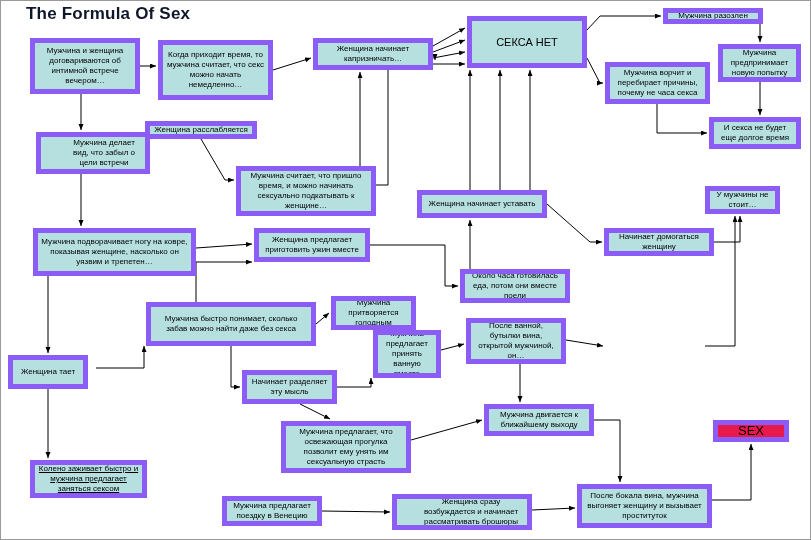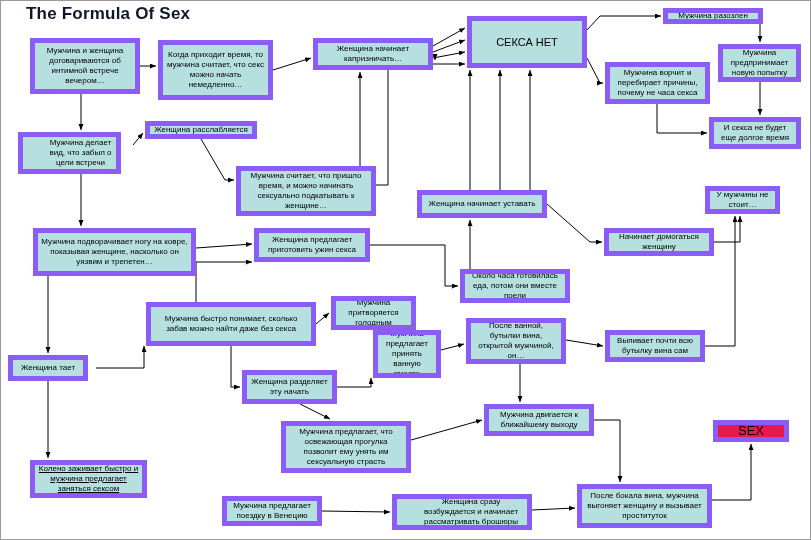--- a/index.html
+++ b/index.html
@@ -161,36 +161,35 @@
   </svg>
 
   <div class="node" style="left:30px;  top:38px;  width:110px; height:56px;">Мужчина и женщина договариваются об интимной встрече вечером…</div>
   <div class="node" style="left:158px; top:40px;  width:115px; height:60px;">Когда приходит время, то мужчина считает, что секс можно начать немедленно…</div>
   <div class="node" style="left:313px; top:38px;  width:120px; height:32px;">Женщина начинает капризничать…</div>
   <div class="node" style="left:467px; top:16px;  width:120px; height:52px; font-size:11px;">СЕКСА НЕТ</div>
   <div class="node" style="left:663px; top:8px;   width:100px; height:16px;">Мужчина разозлен</div>
   <div class="node" style="left:605px; top:62px;  width:105px; height:42px;">Мужчина ворчит и перебирает причины, почему не часа секса</div>
   <div class="node" style="left:718px; top:44px;  width:83px;  height:38px;">Мужчина предпринимает новую попытку</div>
   <div class="node" style="left:709px; top:117px; width:92px;  height:32px;">И секса не будет еще долгое время</div>
-  <div class="node" style="left:18px;  top:132px; width:103px; height:42px;padding-left:24px;">Мужчина делает вид, что забыл о цели встречи</div>
+  <div class="node" style="left:36px;  top:132px; width:114px; height:42px;padding-left:24px;">Мужчина делает вид, что забыл о цели встречи</div>
   <div class="node" style="left:145px; top:121px; width:112px; height:18px;">Женщина расслабляется</div>
   <div class="node" style="left:236px; top:166px; width:140px; height:50px;">Мужчина считает, что пришло время, и можно начинать сексуально подкатывать к женщине…</div>
   <div class="node" style="left:417px; top:190px; width:130px; height:28px;">Женщина начинает уставать</div>
   <div class="node" style="left:705px; top:186px; width:75px;  height:28px;">У мужчины не стоит…</div>
   <div class="node" style="left:33px;  top:228px; width:163px; height:48px;">Мужчина подворачивает ногу на ковре, показывая женщине, насколько он уязвим и трепетен…</div>
-  <div class="node" style="left:254px; top:228px; width:116px; height:34px;">Женщина предлагает приготовить ужин секса</div>
+  <div class="node" style="left:254px; top:228px; width:116px; height:34px;">Женщина предлагает приготовить ужин вместе</div>
   <div class="node" style="left:604px; top:228px; width:110px; height:28px;">Начинает домогаться женщину</div>
   <div class="node" style="left:460px; top:269px; width:110px; height:34px;">Около часа готовилась еда, потом они вместе поели</div>
   <div class="node" style="left:146px; top:302px; width:170px; height:44px;">Мужчина быстро понимает, сколько забав можно найти даже без секса</div>
   <div class="node" style="left:331px; top:296px; width:85px;  height:34px;">Мужчина притворяется голодным</div>
   <div class="node" style="left:373px; top:330px; width:68px;  height:48px;">Мужчина предлагает принять ванную вместе</div>
   <div class="node" style="left:466px; top:318px; width:100px; height:46px;">После ванной, бутылки вина, открытой мужчиной, он…</div>
-  <div class="node" style="left:605px; top:330px; width:100px; height:32px;">Выпивает почти всю бутылку вина сам</div>
-  <div class="node" style="left:8px;   top:355px; width:80px;  height:26px;">Женщина тает</div>
-  <div class="node" style="left:242px; top:370px; width:95px;  height:34px;">Женщина разделяет эту начать</div>
+  <div class="node" style="left:8px;   top:355px; width:80px;  height:34px;">Женщина тает</div>
+  <div class="node" style="left:242px; top:370px; width:95px;  height:34px;">Начинает разделяет эту мысль</div>
   <div class="node" style="left:281px; top:421px; width:130px; height:52px;">Мужчина предлагает, что освежающая прогулка позволит ему унять им сексуальную страсть</div>
   <div class="node" style="left:484px; top:404px; width:110px; height:32px;">Мужчина двигается к ближайшему выходу</div>
   <div class="node accent" style="left:713px; top:420px; width:76px; height:22px;">SEX</div>
   <div class="node" style="left:30px;  top:460px; width:117px; height:38px;text-decoration:underline;">Колено заживает быстро и мужчина предлагает заняться сексом</div>
   <div class="node" style="left:222px; top:496px; width:100px; height:30px;">Мужчина предлагает поездку в Венецию</div>
   <div class="node" style="left:392px; top:494px; width:140px; height:36px;padding-left:20px;">Женщина сразу возбуждается и начинает рассматривать брошюры</div>
   <div class="node" style="left:577px; top:484px; width:135px; height:44px;">После бокала вина, мужчина выгоняет женщину и вызывает проституток</div>
 
 </div>
 

